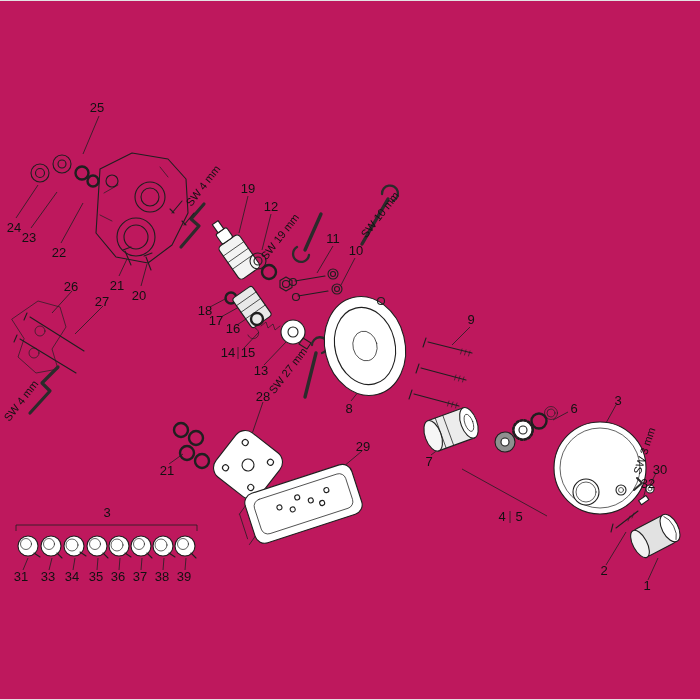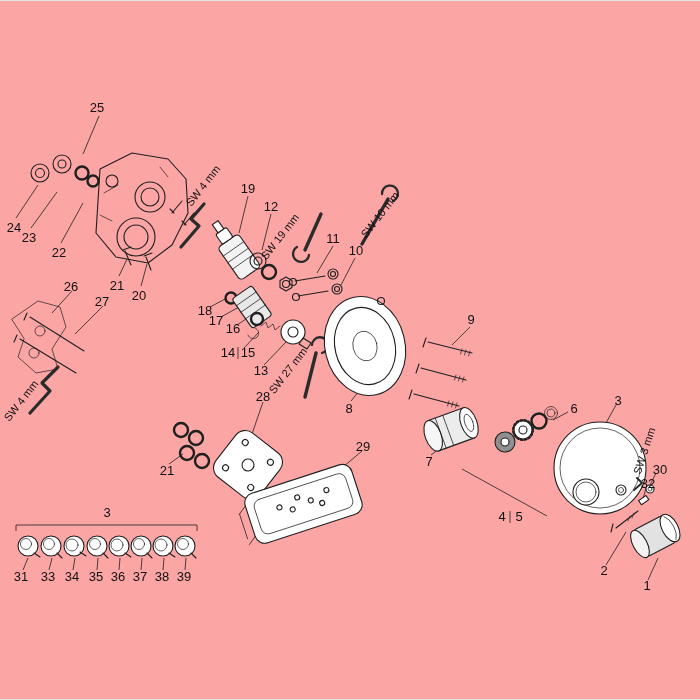--- a/index.html
+++ b/index.html
@@ -1,16 +1,16 @@
 <!DOCTYPE html>
 <html><head>
 <meta charset="utf-8">
 <style>
   html,body{margin:0;padding:0;background:#ffffff}
-  .stage{position:relative;width:700px;height:700px;background:#fca5a5;
+  .stage{position:relative;width:700px;height:700px;background:#be185d;
          font-family:"Liberation Sans",sans-serif;box-sizing:border-box;
          border-top:1px solid #e3e3e3;border-bottom:1px solid #e3e3e3;overflow:hidden}
   svg{display:block}
   .ln{fill:none;stroke:#1f1f1f;stroke-width:1.1;stroke-linecap:round;stroke-linejoin:round}
   .thin{stroke-width:0.7}
   .oring{fill:none;stroke:#1f1f1f;stroke-width:2.4}
   .fw{fill:#ffffff;stroke:#1f1f1f;stroke-width:1.1}
   .key{fill:none;stroke:#2b2b2b;stroke-width:3.2;stroke-linecap:round;stroke-linejoin:round}
   .wr{fill:none;stroke:#2b2b2b;stroke-width:3.4;stroke-linecap:round}
   .wh{fill:none;stroke:#2b2b2b;stroke-width:2.3;stroke-linecap:round}

